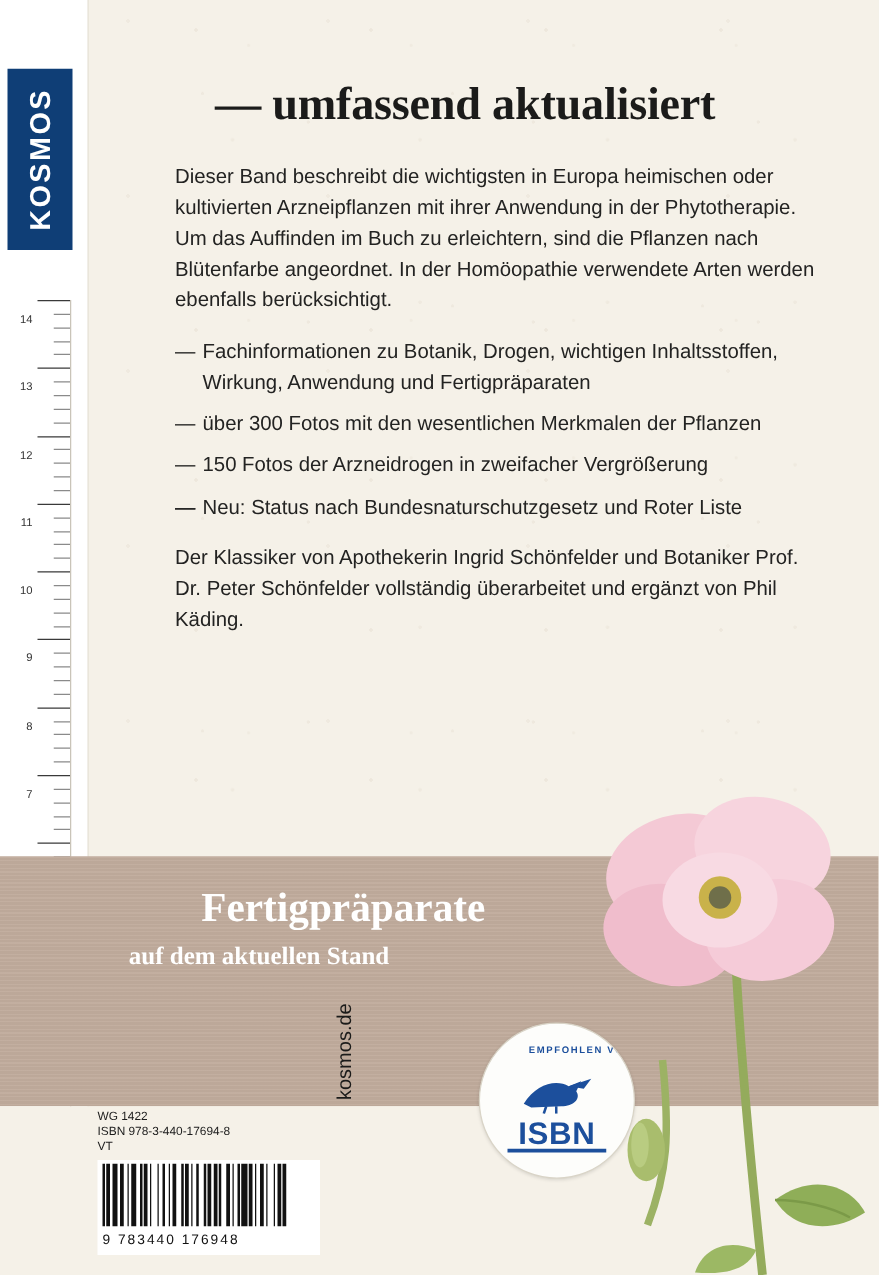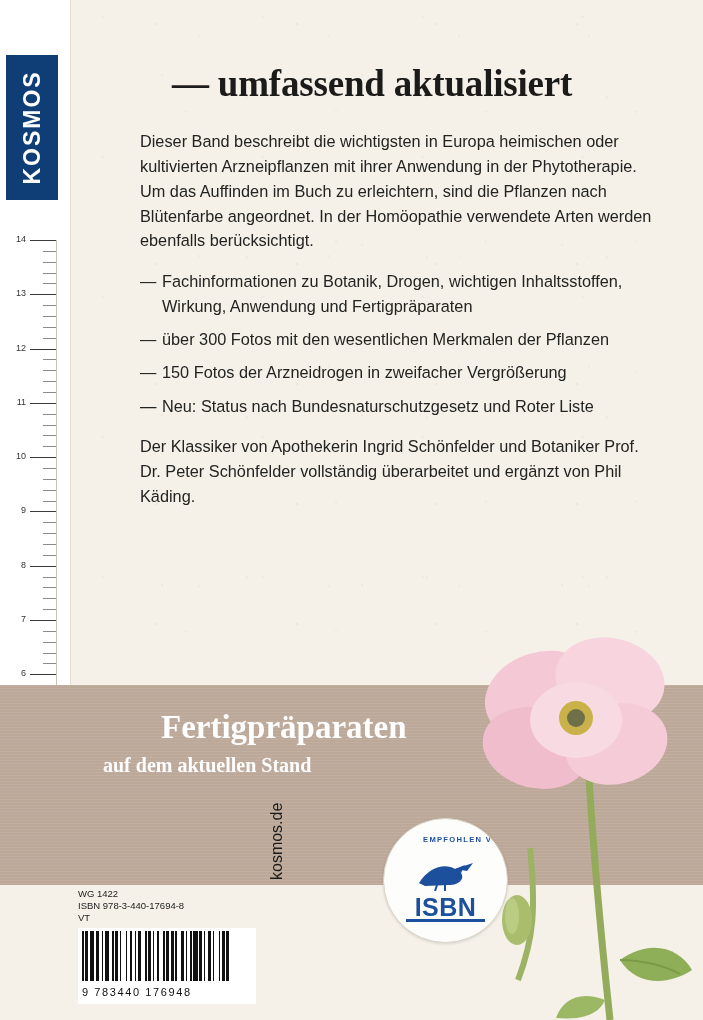--- a/index.html
+++ b/index.html
@@ -76,20 +76,21 @@
   .ruler .tick.minor { width: 13px; left: 43px; background: #8a8a8a; }
   .ruler .num {
     position: absolute;
     left: 10px;
     font-size: 9px;
     color: #333;
     font-family: "Liberation Sans", sans-serif;
     transform: translateY(-6px);
     text-align: right;
     width: 16px;
+    margin-top: 16px;
   }
   .ruler .edge {
     position: absolute;
     left: 56px; top: 0; bottom: 0;
     width: 1px; background: #c9c4b8;
   }
 
   
   .content {
     position: absolute;
@@ -419,21 +420,21 @@
         <span class="dash">—</span>
         <span>Neu: Status nach Bundesnaturschutzgesetz und Roter Liste</span>
       </li>
     </ul>
     <p class="closing">Der Klassiker von Apothekerin Ingrid Schönfelder und Botaniker Prof. Dr. Peter Schönfelder vollständig überarbeitet und ergänzt von Phil Käding.</p>
   </div>
 
   <div class="band">
     <div class="band-texture"></div>
     <div class="band-inner">
-      <div class="band-l2">Fertigpräparaten</div>
+      <div class="band-l2">Fertigpräparate</div>
       <div class="band-l3">auf dem aktuellen Stand</div>
     </div>
   </div>
 
   <div class="bottom-strip"></div>
 
   <svg class="poppy" viewBox="0 0 233 412">
 
     <path d="M118 150 C122 230, 128 300, 140 412" stroke="#94ab5c" stroke-width="7" fill="none"></path>
     <path d="M60 240 C66 300, 64 330, 48 372" stroke="#9cb264" stroke-width="6" fill="none"></path>

